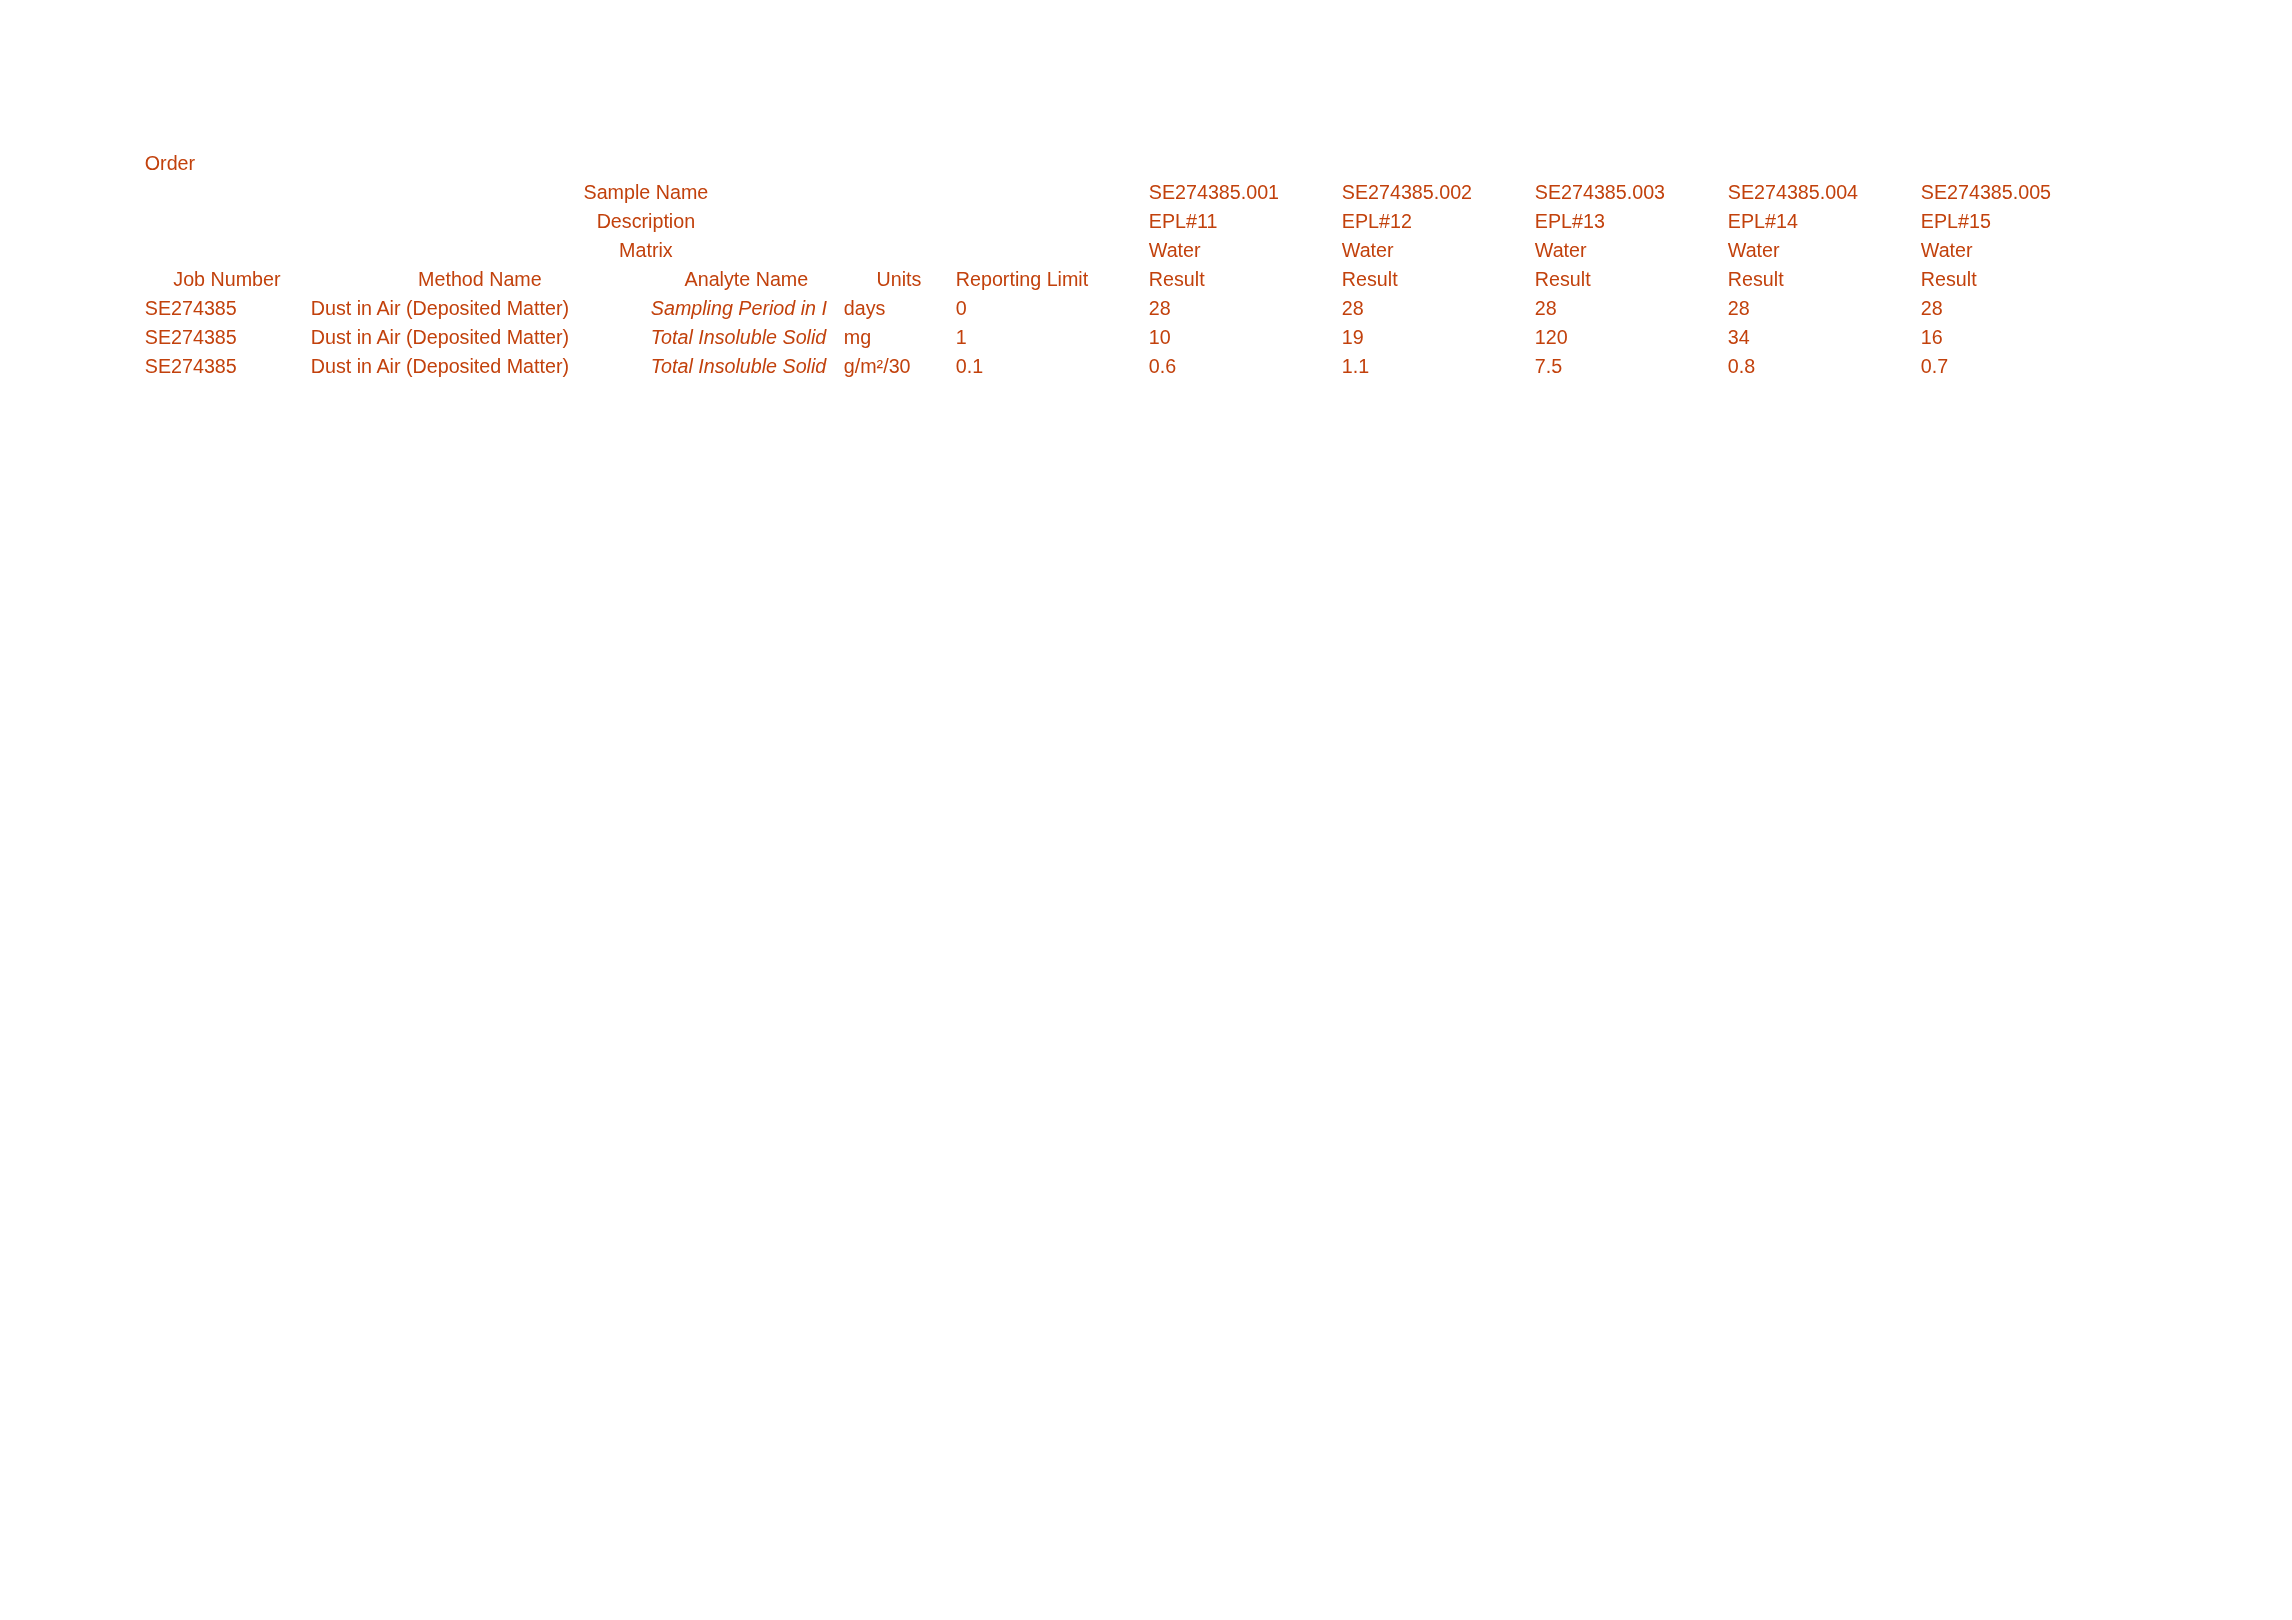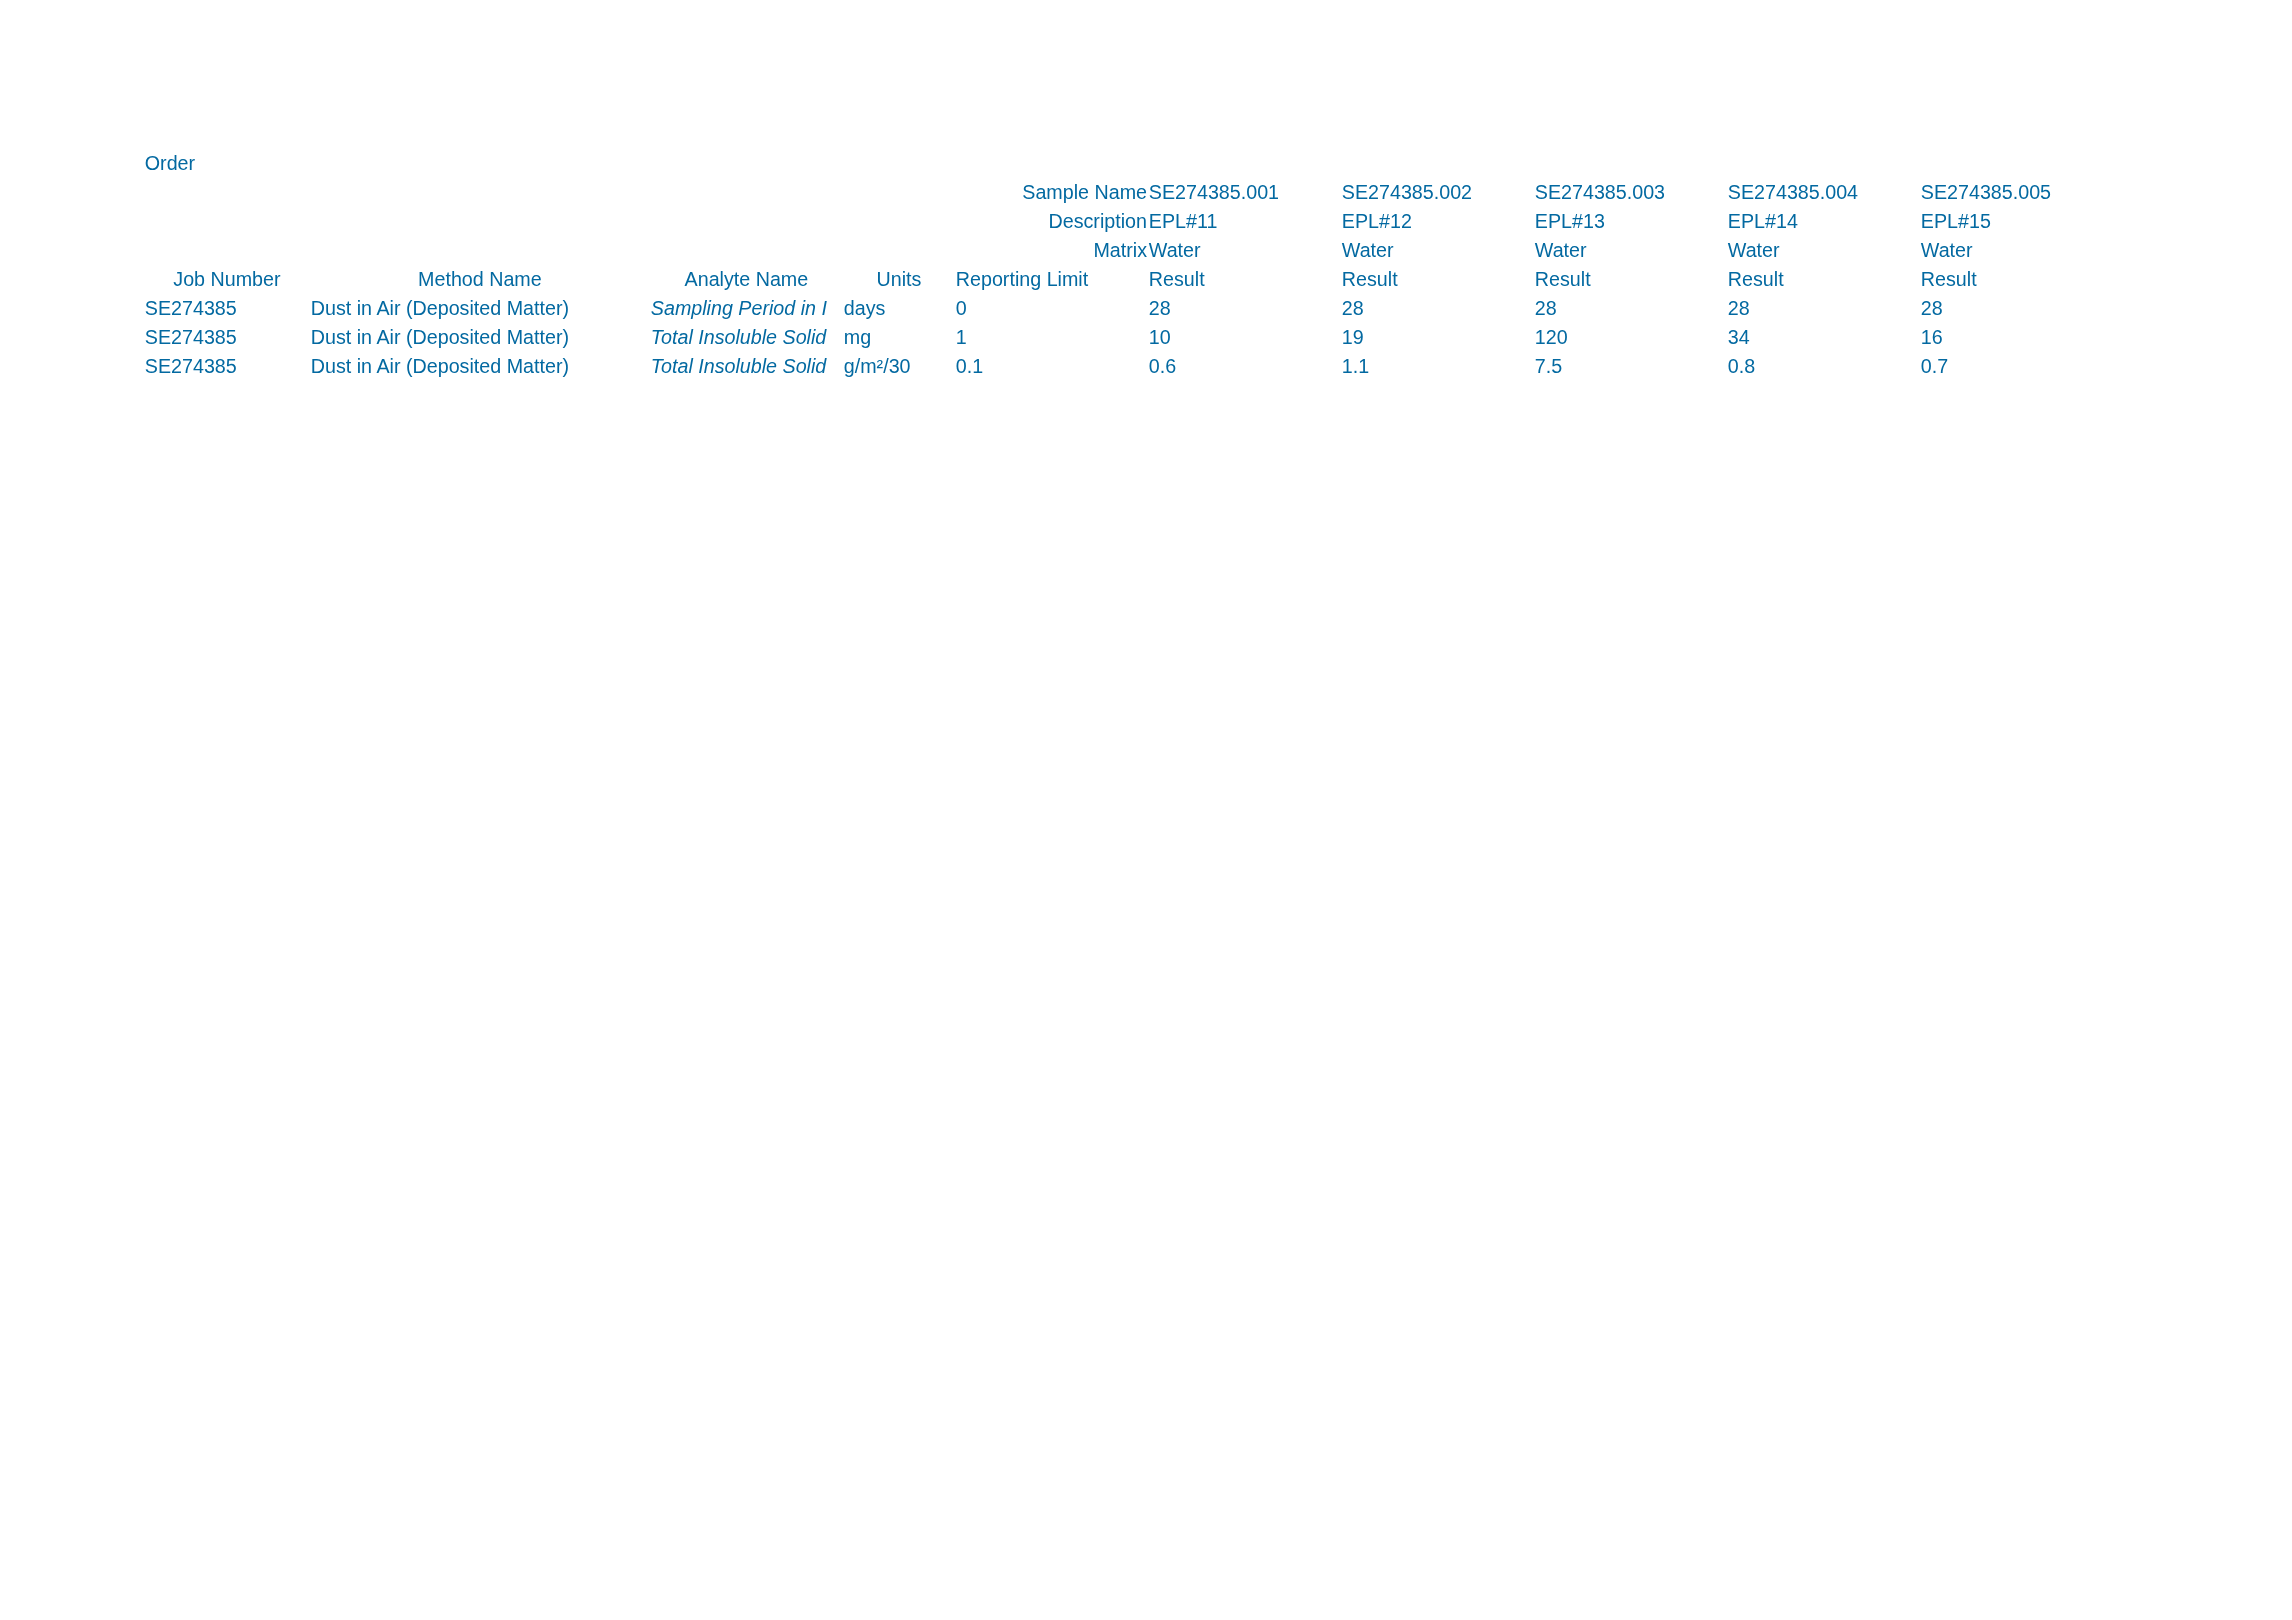--- a/index.html
+++ b/index.html
@@ -17,36 +17,36 @@
   }
   table.sheet {
     position: absolute;
     left: 143px;
     top: 149px;
     border-collapse: collapse;
     table-layout: fixed;
     width: 1970px;
     font-family: "Liberation Sans", sans-serif;
     font-size: 19.7px;
-    color: #0369a1;
+    color: #c2410c;
   }
   table.sheet td {
     height: 29px;
     line-height: 29px;
     padding: 0 0 0 1.8px;
     white-space: nowrap;
     overflow: visible;
     vertical-align: middle;
     font-weight: 400;
   }
   td.b   { font-weight: 700; }
   td.ctr { text-align: center; padding-left: 0; }
   td.num { text-align: left; padding-right: 10.7px; padding-left: 0; }
   td.val { padding-left: 4.5px; }
-  td.rlbl{ text-align: right; font-weight: 700; padding-right: 10.7px; padding-left: 0; }
+  td.rlbl{ text-align: center; font-weight: 700; padding-right: 10.7px; padding-left: 0; }
   td.clip{ overflow: hidden; font-style: italic; }
   td.hashfill {
     letter-spacing: 4.5px;
     overflow: hidden;
     padding-left: 4.5px;
   }
 </style>
 </head>
 <body>
 

